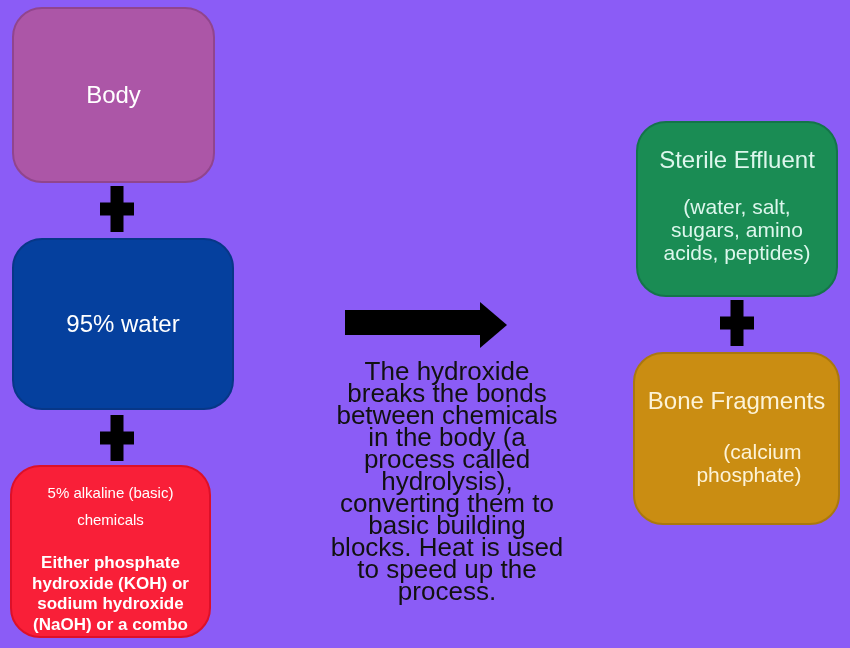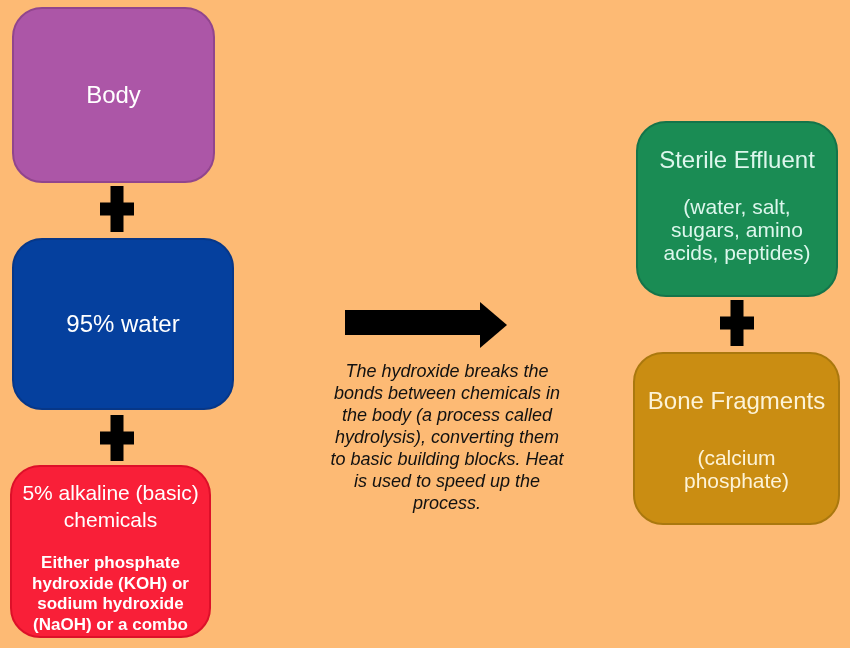--- a/index.html
+++ b/index.html
@@ -1,50 +1,50 @@
 <!DOCTYPE html>
 <html><head>
 <meta charset="utf-8">
 <style>
   html, body { margin: 0; padding: 0; background: #ffffff; }
   .canvas {
     position: relative;
     width: 850px;
     height: 648px;
-    background: #fdba74;
+    background: #8b5cf6;
     font-family: "Liberation Sans", sans-serif;
     overflow: hidden;
   }
   .box {
     position: absolute;
     box-sizing: border-box;
     border-radius: 30px;
     color: #ffffff;
     display: flex;
     flex-direction: column;
     align-items: center;
     text-align: center;
     border: 2px solid rgba(0,0,0,0.18);
   }
   .box.center-v { justify-content: center; }
   .box-title { font-size: 24px; line-height: 30px; }
   
   .box-body   { left: 12px;  top: 7px;   width: 203px; height: 176px; border-color:#91458d; }
   .box-water  { left: 12px;  top: 238px; width: 222px; height: 172px; border-color:#073788; }
   .box-chem   { left: 10px;  top: 465px; width: 201px; height: 173px; border-color:#dd1029; padding-top: 12px; }
-  .box-chem .box-title { font-size: 21px; line-height: 27px; width: 193px; }
+  .box-chem .box-title { font-size: 15px; line-height: 27px; width: 193px; }
   .box-chem .box-detail {
     margin-top: 20px; font-size: 17px; font-weight: 700;
     line-height: 20.5px; width: 177px;
   }
   
   .box-effluent { left: 636px; top: 121px; width: 202px; height: 176px; border-color:#14744a; padding-top: 22px; }
   .box-effluent .box-detail { margin-top: 20px; font-size: 21px; line-height: 23px; width: 160px; }
   .box-bone   { left: 633px; top: 352px; width: 207px; height: 173px; border-color:#aa780e; padding-top: 32px; }
-  .box-bone .box-detail { margin-top: 30px; font-size: 21px; line-height: 23px; width: 130px; }
+  .box-bone .box-detail { margin-top: 24px; font-size: 21px; line-height: 23px; width: 130px; }
   .box-effluent, .box-effluent .box-detail { color: #dcf6ec; }
   .box-bone, .box-bone .box-detail { color: #fdf3d7; }
   
   .plus { position: absolute; width: 34px; height: 46px; }
   .plus::before {
     content: ""; position: absolute; left: 50%; top: 0;
     transform: translateX(-50%); width: 13px; height: 100%; background: #000;
   }
   .plus::after {
     content: ""; position: absolute; top: 50%; left: 0;
@@ -59,21 +59,21 @@
   .arrow .head {
     position: absolute; left: 135px; top: 0; width: 0; height: 0;
     border-top: 23px solid transparent;
     border-bottom: 23px solid transparent;
     border-left: 27px solid #000;
   }
   
   .process-text {
     position: absolute; left: 328px; top: 360px; width: 238px;
     text-align: center; color: #111111;
-    font-size: 18px; line-height: 22px; font-style: italic;
+    font-size: 26px; line-height: 22px;
   }
 </style>
 </head>
 <body>
 
 <div class="canvas">
 
   <div class="box box-body center-v" style="background-color: rgb(172, 86, 167);">
     <div class="box-title">Body</div>
   </div>
@@ -98,18 +98,18 @@
 
   <div class="process-text">The hydroxide breaks the bonds between chemicals in the body (a process called hydrolysis), converting them to basic building blocks. Heat is used to speed up the process.</div>
 
   <div class="box box-effluent" style="background-color: rgb(26, 140, 84); text-align: center;">
     <div class="box-title">Sterile Effluent</div>
     <div class="box-detail">(water, salt, sugars, amino acids, peptides)</div>
   </div>
 
   <div class="plus plus-3"></div>
 
-  <div class="box box-bone" style="background-color: rgb(202, 141, 18);">
+  <div class="box box-bone" style="background-color: rgb(202, 141, 18); text-align: right;">
     <div class="box-title">Bone Fragments</div>
     <div class="box-detail">(calcium phosphate)</div>
   </div>
 
 </div>
 
 </body></html>

